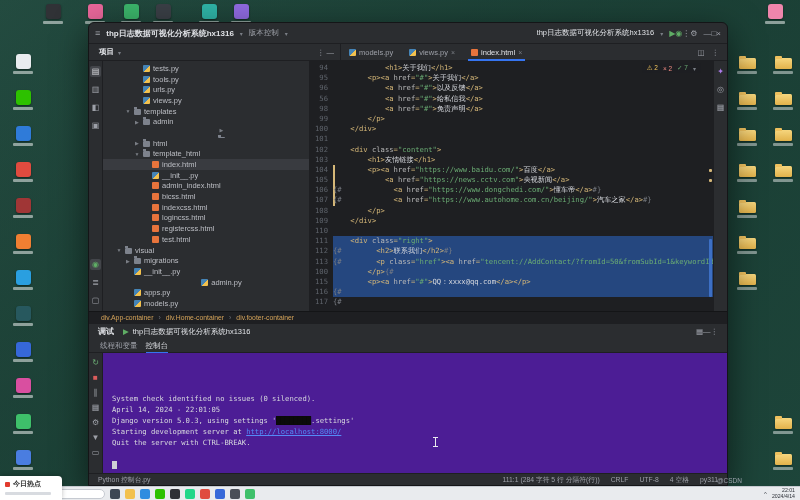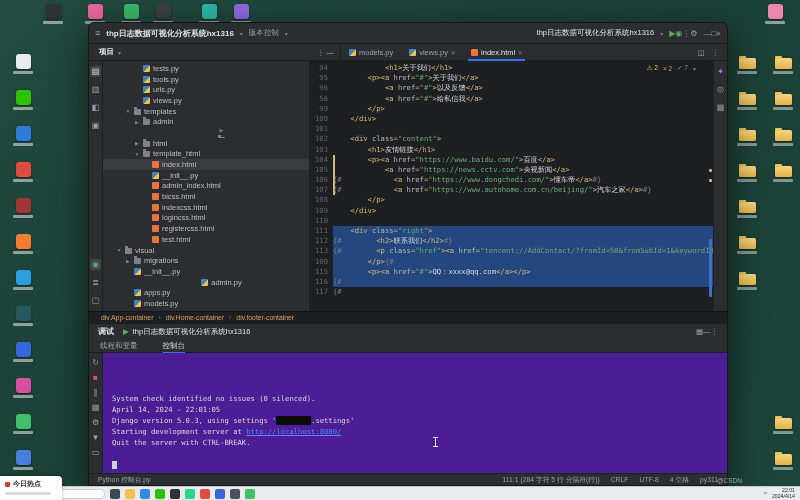--- a/index.html
+++ b/index.html
@@ -67,21 +67,21 @@
     background:rgba(30,31,34,.88);padding:1px 5px;border-radius:3px;z-index:3;}
   .mark{position:absolute;width:3px;right:1px;border-radius:1px;z-index:2;}
   .crumbs{height:12px;background:#1e1f22;border-top:1px solid #141517;display:flex;align-items:center;gap:5px;
     padding:0 12px;font-size:6.8px;color:#d5a45a;flex:none;overflow:hidden;}
   .csep{color:#6f737a;}
   .dbg-head{height:16px;display:flex;align-items:center;gap:9px;padding:0 9px;border-top:1px solid #1e1f22;flex:none;}
   .dbg-title{font-weight:bold;color:#dfe1e5;font-size:8px;}
   .dbg-tab{display:flex;align-items:center;gap:4px;color:#dfe1e5;max-width:260px;overflow:hidden;white-space:nowrap;}
   .dh-sp{flex:1;}
   .dh-ic{color:#9da0a8;width:12px;text-align:center;}
-  .dbg-tabs{height:14px;display:flex;align-items:center;gap:25px;padding:0 11px;border-bottom:1px solid #1e1f22;color:#9da0a8;flex:none;}
+  .dbg-tabs{height:14px;display:flex;align-items:center;gap:8px;padding:0 11px;border-bottom:1px solid #1e1f22;color:#9da0a8;flex:none;}
   .dtab{position:relative;}
   .dtab.active{color:#dfe1e5;}
   .dtab.active::after{content:"";position:absolute;left:0;right:0;bottom:-3px;height:2px;background:#3574f0;}
   .dbg-body{flex:1;display:flex;min-height:0;}
   .dbg-toolbar{width:14px;border-right:1px solid #1e1f22;display:flex;flex-direction:column;align-items:center;gap:6px;padding-top:5px;font-size:8px;flex:none;}
   .console{flex:1;background:#4c1d95;position:relative;padding:7px 0 0 9px;font-family:"DejaVu Sans Mono",monospace;
     font-size:7.2px;line-height:11px;color:#bcbec4;overflow:hidden;min-width:0;white-space:pre;}
   .caret{display:inline-block;width:5px;height:8px;background:#ced0d6;vertical-align:middle;}
   .ibeam{position:absolute;left:330px;top:84px;width:5px;height:10px;}
   .ibeam::before{content:"";position:absolute;left:2px;top:0;bottom:0;width:1px;background:#e8eaee;}
@@ -435,20 +435,24 @@
             </div>
             <div class="cl">
               <span class="g">96</span>
               <span class="code"><span class="c-t">            &lt;a </span><span class="c-a">href</span><span class="c-t">=</span><span class="c-s">"#"</span><span class="c-t">&gt;</span><span class="c-p">以及反馈</span><span class="c-t">&lt;/a&gt;</span></span>
             </div>
             <div class="cl">
               <span class="g">56</span>
               <span class="code"><span class="c-t">            &lt;a </span><span class="c-a">href</span><span class="c-t">=</span><span class="c-s">"#"</span><span class="c-t">&gt;</span><span class="c-p">给私信我</span><span class="c-t">&lt;/a&gt;</span></span>
             </div>
             <div class="cl">
+              <span class="g">98</span>
+              <span class="code"><span class="c-t">            &lt;a </span><span class="c-a">href</span><span class="c-t">=</span><span class="c-s">"#"</span><span class="c-t">&gt;</span><span class="c-p">免责声明</span><span class="c-t">&lt;/a&gt;</span></span>
+            </div>
+            <div class="cl">
               <span class="g">99</span>
               <span class="code"><span class="c-t">        &lt;/p&gt;</span></span>
             </div>
             <div class="cl">
               <span class="g">100</span>
               <span class="code"><span class="c-t">    &lt;/div&gt;</span></span>
             </div>
             <div class="cl">
               <span class="g">101</span>
               <span class="code"></span>

